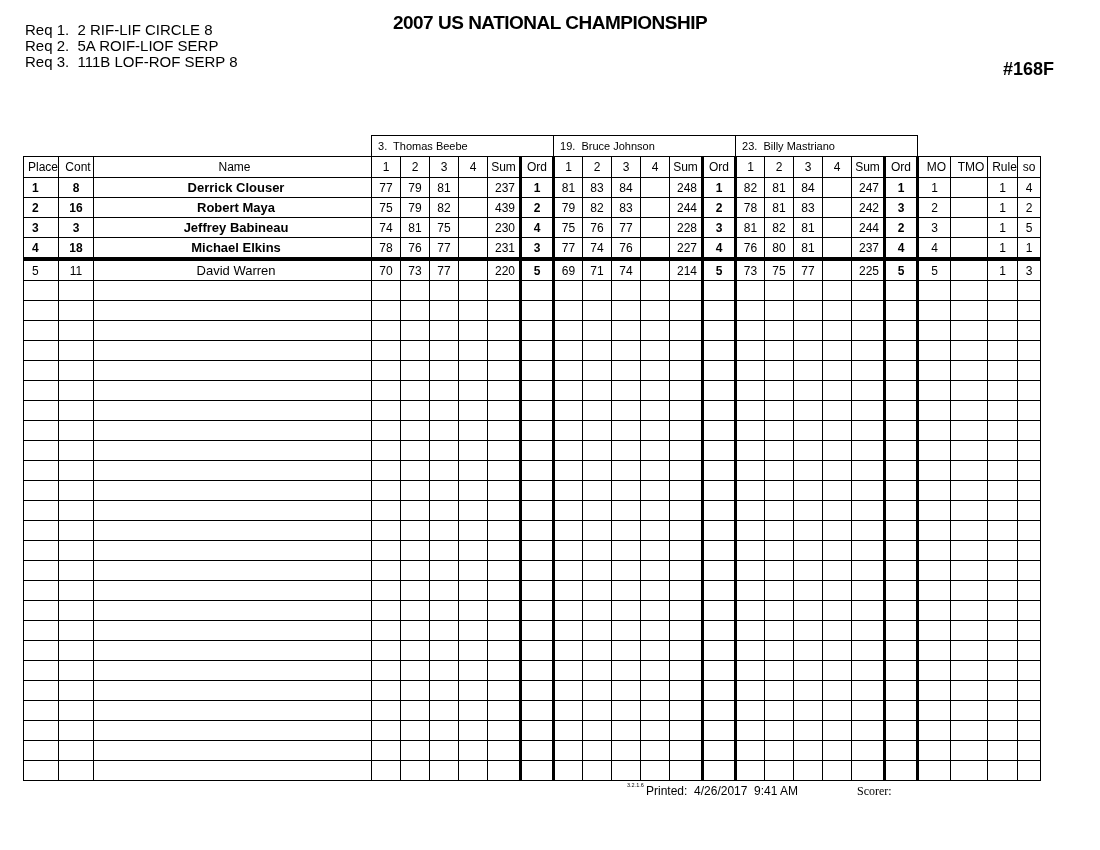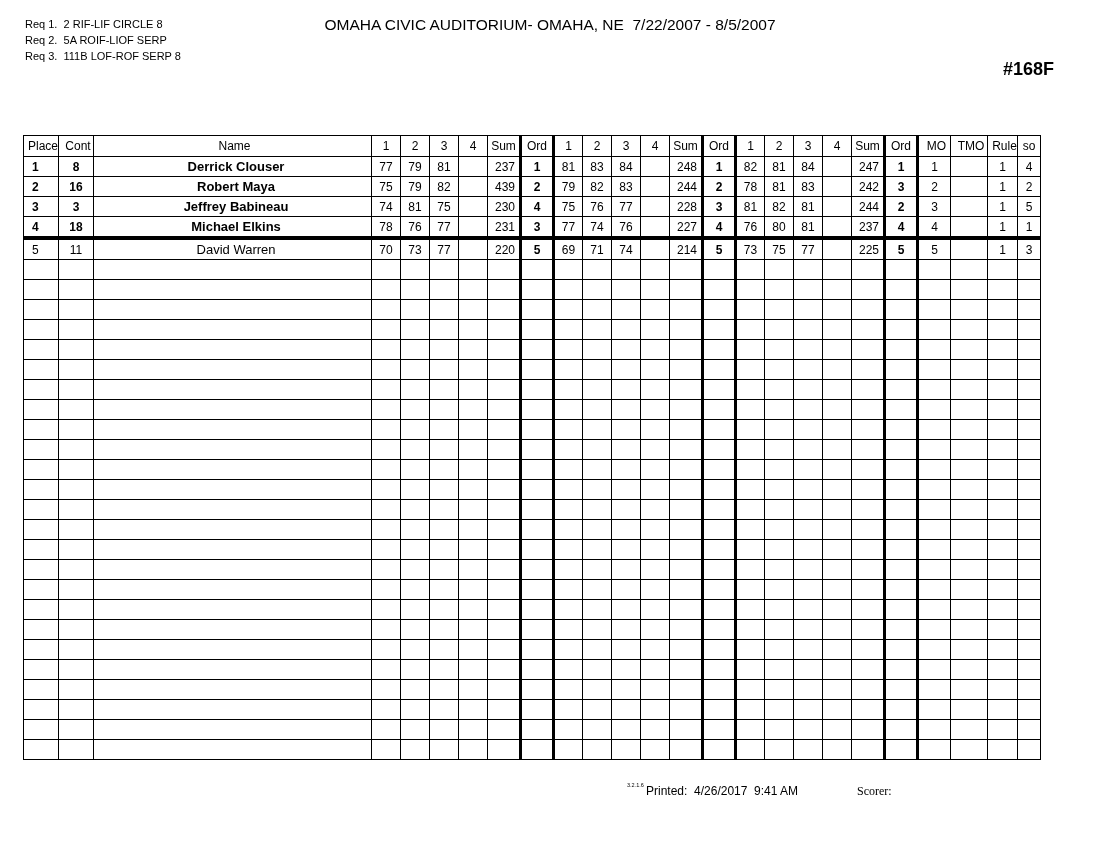--- a/index.html
+++ b/index.html
@@ -2,21 +2,21 @@
 <html><head>
 <meta charset="utf-8">
 <style>
   html,body{margin:0;padding:0;background:#fff;}
   body{
     width:1100px;height:850px;position:relative;
     font-family:"Liberation Sans", sans-serif;color:#000;
     -webkit-font-smoothing:none;
   }
   
-  .req-block{position:absolute;left:25px;top:16px;font-size:11px;line-height:16px;}
+  .req-block{position:absolute;left:25px;top:22px;font-size:15px;line-height:16px;}
   .req-line{white-space:pre;}
   .title-block{position:absolute;left:0;top:12px;width:1100px;text-align:center;}
   .title-main{font-size:19px;font-weight:bold;letter-spacing:-0.5px;white-space:pre;}
   .title-venue{font-size:15.5px;margin-top:4px;white-space:pre;}
   .title-event{font-size:18px;font-weight:bold;margin-top:4px;letter-spacing:-0.2px;white-space:pre;}
   .title-report{font-size:16.5px;margin-top:4px;white-space:pre;}
   .event-num{position:absolute;right:46px;top:16px;font-size:18px;font-weight:bold;margin-top:43px;}
 
   
   table{position:absolute;left:23px;top:135px;border-collapse:collapse;table-layout:fixed;}
@@ -44,21 +44,21 @@
 </head>
 <body>
 
 <div class="req-block">
   <div class="req-line">Req 1.  2 RIF-LIF CIRCLE 8</div>
   <div class="req-line">Req 2.  5A ROIF-LIOF SERP</div>
   <div class="req-line">Req 3.  111B LOF-ROF SERP 8</div>
 </div>
 
 <div class="title-block">
-  <div class="title-venue">OMAHA CIVIC AUDITORIUM- OMAHA, NE  7/22/2007 - 8/5/2007</div>
+  <div class="title-main">2007 US NATIONAL CHAMPIONSHIP</div>
 </div>
 
 <div class="event-num">#168F</div>
 
 <table>
   <colgroup>
       <col style="width: 35px;">
       <col style="width: 35px;">
       <col style="width: 278px;">
       <col style="width: 29px;">
@@ -78,20 +78,27 @@
       <col style="width: 29px;">
       <col style="width: 29px;">
       <col style="width: 33px;">
       <col style="width: 33px;">
       <col style="width: 33px;">
       <col style="width: 37px;">
       <col style="width: 30px;">
       <col style="width: 23px;">
     </colgroup>
   <thead>
+      <tr>
+        <td colspan="3" class="nb"></td>
+        <td colspan="6" class="jname">3.  Thomas Beebe</td>
+        <td colspan="6" class="jname">19.  Bruce Johnson</td>
+        <td colspan="6" class="jname">23.  Billy Mastriano</td>
+        <td colspan="4" class="nb"></td>
+      </tr>
       <tr>
         <td class="hl">Place</td>
         <td class="hl">Cont</td>
         <td class="hl">Name</td>
         <td>1</td>
         <td>2</td>
         <td>3</td>
         <td>4</td>
         <td>Sum</td>
         <td class="thick">Ord</td>

